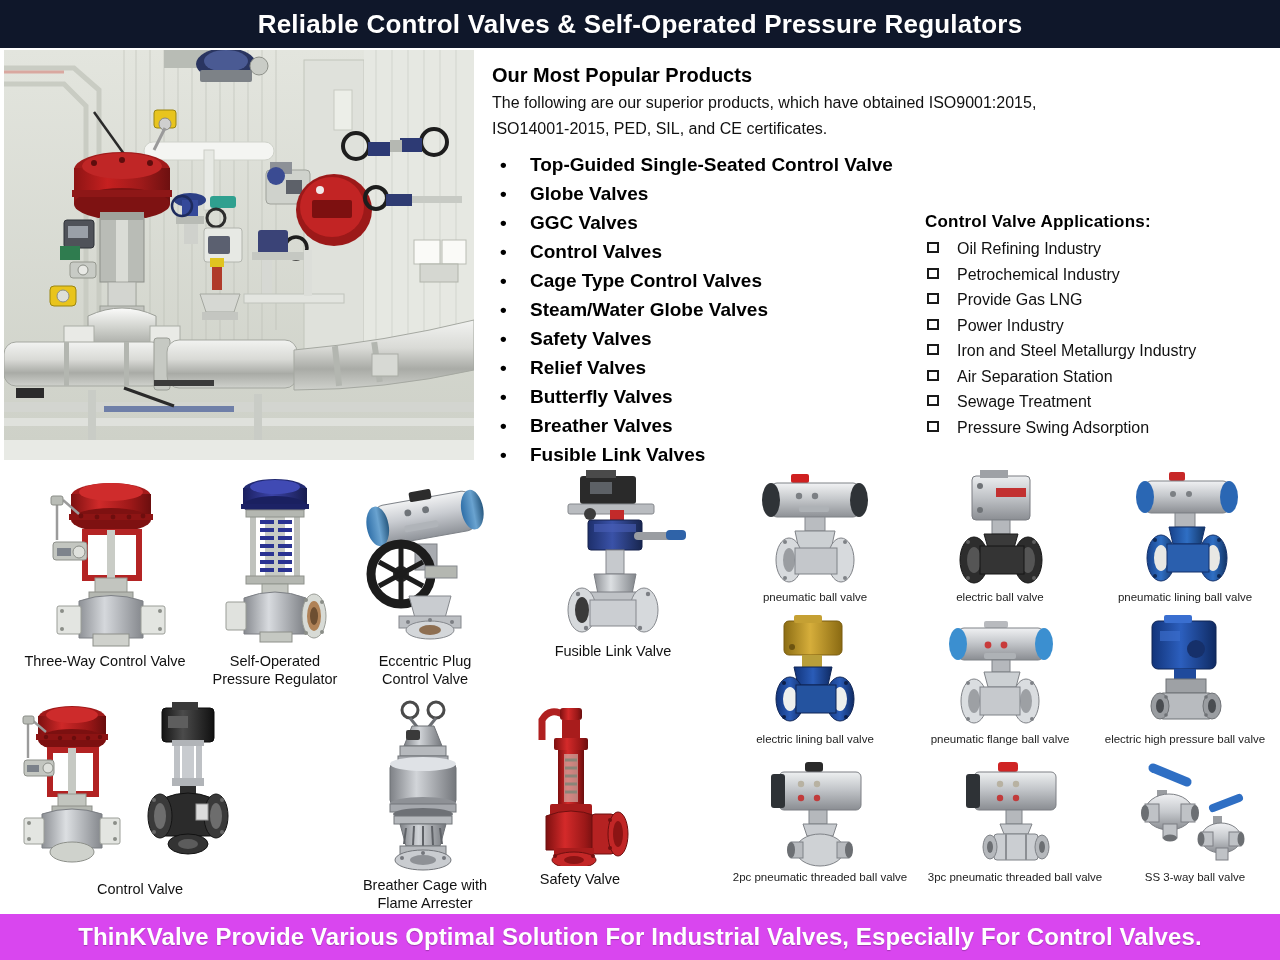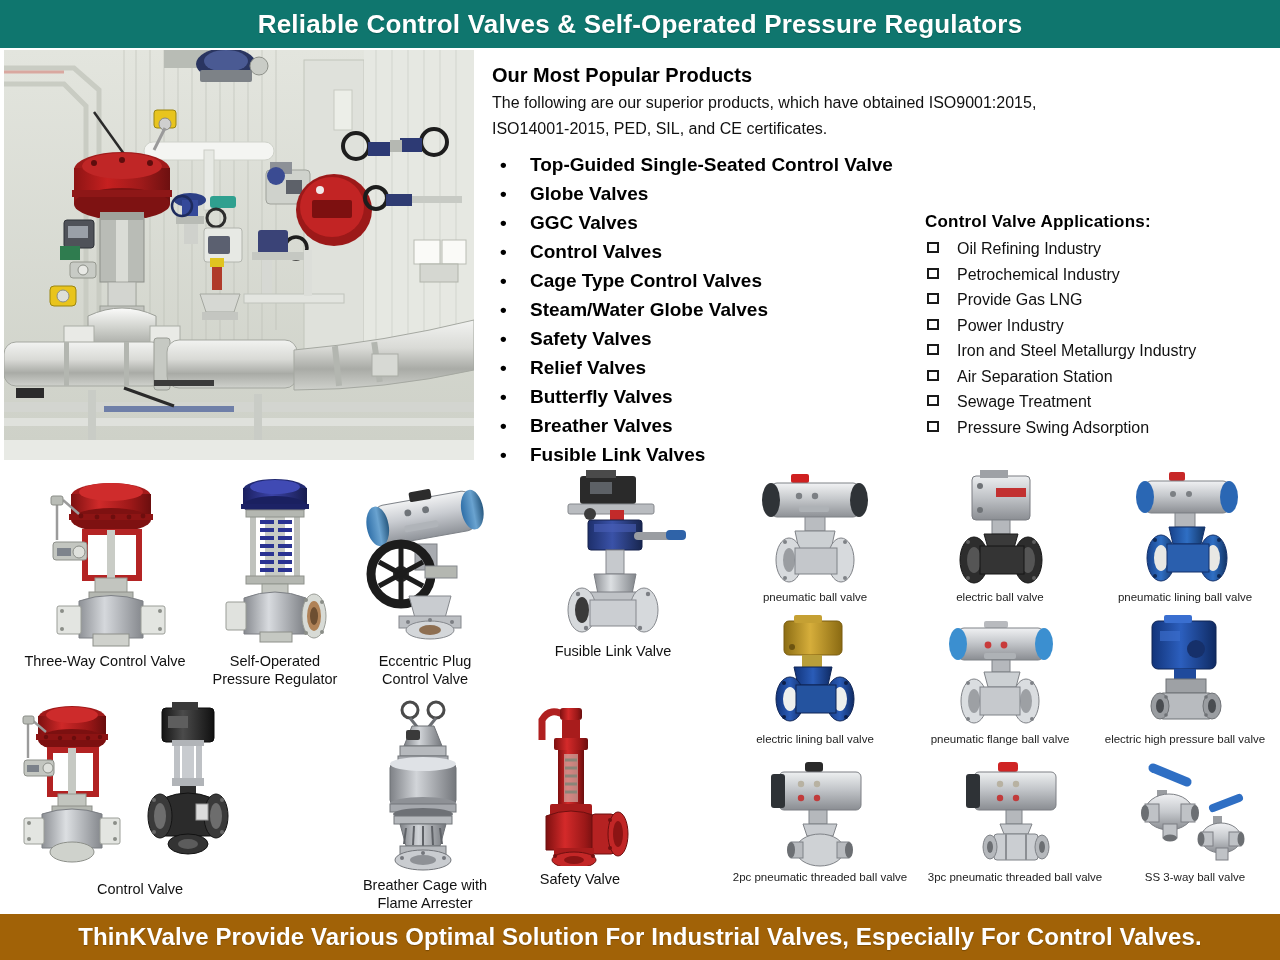--- a/index.html
+++ b/index.html
@@ -6,21 +6,21 @@
   body{
     width:1280px;height:960px;
     background:#ffffff;
     font-family:"Liberation Sans", sans-serif;
     overflow:hidden;
     position:relative;
   }
   
   .header{
     position:absolute;left:0;top:0;width:1280px;height:48px;
-    background:#0f766e;
+    background:#0f172a;
     display:flex;align-items:center;justify-content:center;
   }
   .header-title{
     color:#ffffff;
     font-size:26px;
     font-weight:bold;
     letter-spacing:.2px;
     text-shadow:0 1px 1px rgba(0,0,0,.22);
     white-space:nowrap;
   }
@@ -91,21 +91,21 @@
   .cellR{position:absolute;text-align:center;}
   .cellR .pic{display:flex;align-items:flex-end;justify-content:center;}
   .cellR .cap{
     font-size:11.5px;color:#222;line-height:14px;margin-top:2px;
     white-space:nowrap;
     text-align:center;
   }
   
   .footer{
     position:absolute;left:0;bottom:0;width:1280px;height:46px;
-    background:#a16207;
+    background:#d946ef;
     display:flex;align-items:center;justify-content:center;
   }
   .footer-text{
     color:#ffffff;font-size:24px;font-weight:bold;
     text-shadow:0 1px 1px rgba(0,0,0,.25);
     white-space:nowrap;letter-spacing:.1px;
   }
 </style>
 </head>
 <body>

